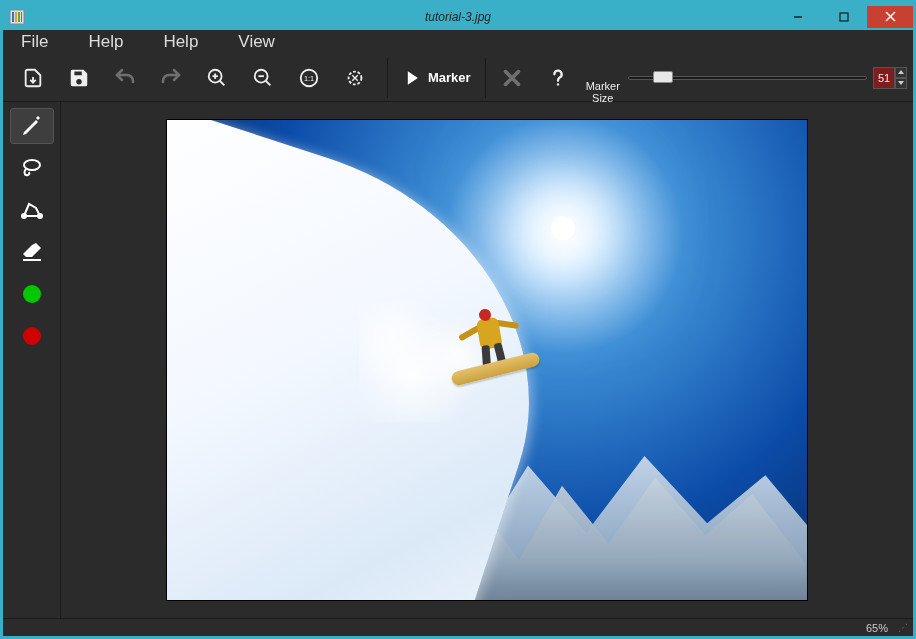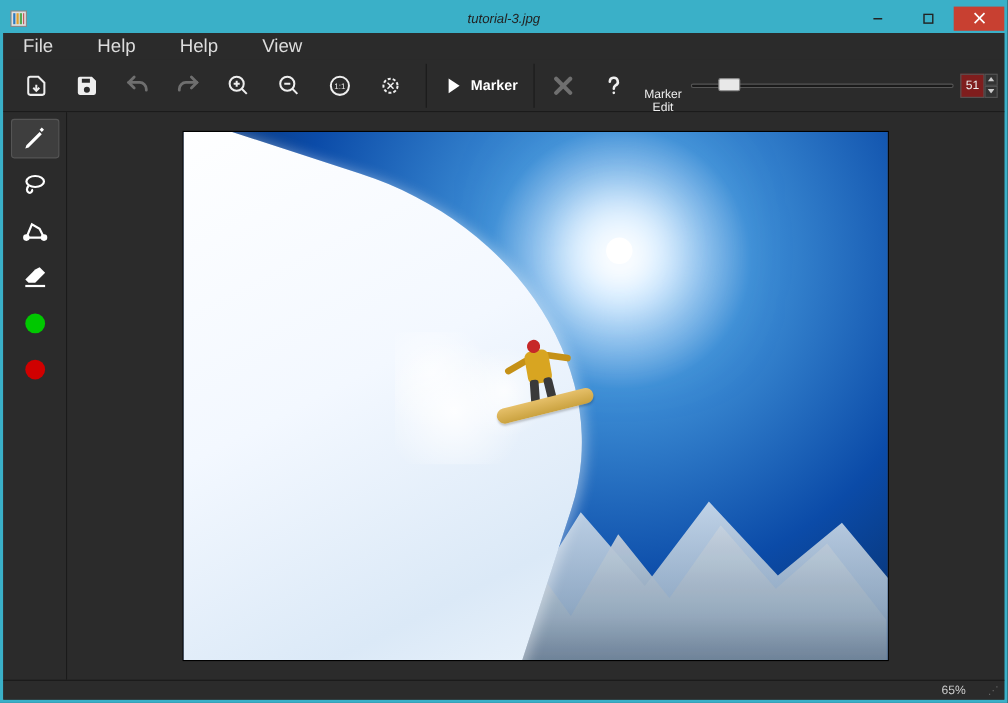--- a/index.html
+++ b/index.html
@@ -61,21 +61,21 @@
 .arm{position:absolute;width:24px;height:6px;background:#c59117;border-radius:3px;}
 .arm.l{left:-12px;top:8px;transform:rotate(-20deg);}
 .arm.r{left:26px;top:6px;transform:rotate(18deg);}
 .leg{position:absolute;width:8px;height:22px;background:#3a3a3a;border-radius:3px;top:26px;}
 .leg.l{left:8px;transform:rotate(6deg);}
 .leg.r{left:22px;transform:rotate(-4deg);}
 .board{position:absolute;width:90px;height:14px;background:linear-gradient(180deg,#e6c06a,#caa23f);border-radius:10px;left:-26px;top:44px;transform:rotate(-4deg);box-shadow:0 2px 2px rgba(0,0,0,.2);}
 .spray{position:absolute;left:30%;top:38%;width:180px;height:120px;pointer-events:none;background:radial-gradient(circle at 30% 60%, rgba(255,255,255,.9) 0%, rgba(255,255,255,.5) 20%, transparent 45%), radial-gradient(circle at 55% 45%, rgba(255,255,255,.8) 0%, transparent 35%), radial-gradient(circle at 18% 30%, rgba(255,255,255,.7) 0%, transparent 30%);}
 
 
-.statusbar { height: 18px; background: #2b2b2b; border-top:1px solid #1a1a1a; display:flex; align-items:center; justify-content:flex-end; padding-right:6px; gap:20px;}
+.statusbar { height: 18px; background: #2b2b2b; border-top:1px solid #1a1a1a; display:flex; align-items:center; justify-content:flex-end; padding-right:6px; gap:10px;}
 .statusbar .zoom { color:#ccc; font-size:11px; }
 .statusbar .grip { color:#666; font-size:10px; letter-spacing:-1px;}
 </style>
 </head>
 <body>
 
 <div class="window-chrome">
   <div class="titlebar">
     <span class="app-icon">
       <svg width="16" height="16" viewBox="0 0 16 16">
@@ -182,21 +182,21 @@
           </svg>
       </div>
       <div class="tbtn">
         <svg width="22" height="22" viewBox="0 0 24 24" fill="none" stroke="#eee" stroke-width="2.5" stroke-linecap="round">
             <path d="M8 8a4 4 0 1 1 5.5 3.7C12.5 12.5 12 13 12 15"></path>
             <circle cx="12" cy="19" r="1.3" fill="#eee" stroke="none"></circle>
           </svg>
       </div>
       <div class="marker-label">
         <div>Marker</div>
-        <div>Edit</div>
+        <div>Size</div>
       </div>
       <div class="slider-wrap">
         <div class="slider-track">
             <div class="slider-thumb" id="slider-thumb" style="left: 10%;"></div>
           </div>
       </div>
       <div class="spinner">
         <input type="text" value="51" style="">
         <div class="spin-btns">
           <div>

